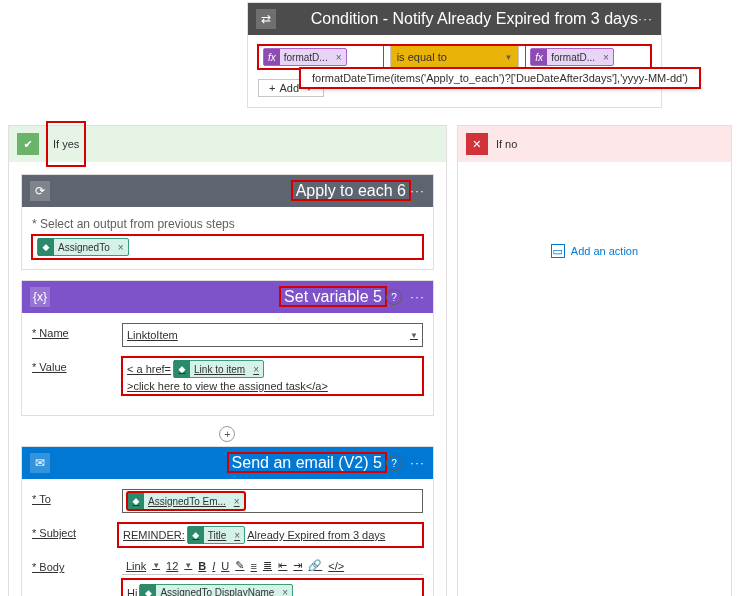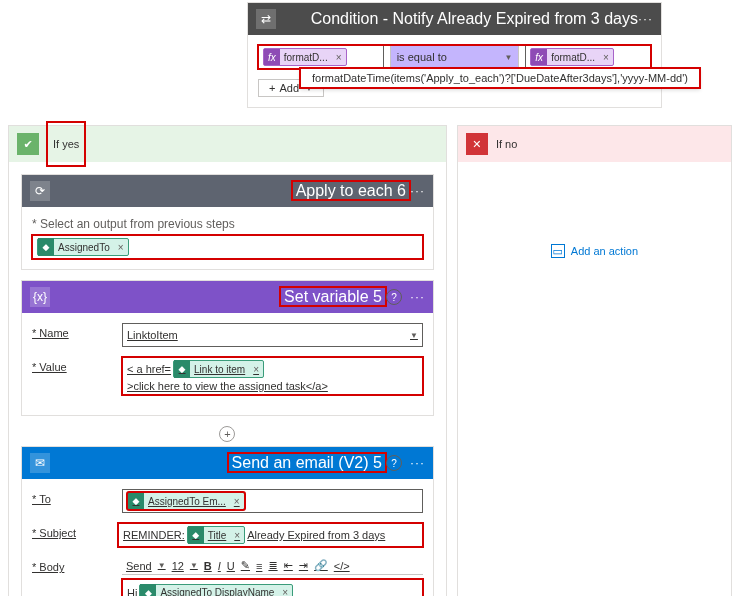--- a/index.html
+++ b/index.html
@@ -10,21 +10,21 @@
 .condition-header { background:#4c4c4c; color:#fff; }
 .foreach-header { background:#5e6470; color:#fff; }
 .var-header { background:#7e52c8; color:#fff; }
 .email-header { background:#0078d4; color:#fff; }
 .header-icon { width:20px; height:20px; background: rgba(255,255,255,0.2); margin-right:8px; display:flex; align-items:center; justify-content:center; font-size:12px; }
 .header-title { flex:1; font-size:16px;text-align:right; }
 .header-dots { letter-spacing:1px; font-size:12px; cursor:pointer; }
 .card-body { padding:10px; }
 .cond-row { display:flex; gap:6px; align-items:center; margin-bottom:6px; }
 .cond-input { border:1px solid #605e5c; height:24px; display:flex; align-items:center; padding:0 4px; flex:1; }
-.cond-mid { background:#c4b5fd; border:1px solid #c8c6c4; height:24px; flex:1; display:flex; align-items:center; padding:0 6px; justify-content:space-between; }
+.cond-mid { background:#eab308; border:1px solid #c8c6c4; height:24px; flex:1; display:flex; align-items:center; padding:0 6px; justify-content:space-between; }
 .chev { font-size:8px; color:#605e5c; }
 .fx-pill { display:inline-flex; align-items:center; background:#e8d4f7; border:1px solid #a864c9; border-radius:2px; height:18px; font-size:10px; }
 .fx-pill .fx { background:#8e4bb5; color:#fff; padding:0 4px; height:100%; display:flex; align-items:center; font-style:italic; }
 .fx-pill .txt { padding:0 4px; }
 .fx-pill .x { padding:0 4px; color:#605e5c; cursor:pointer; }
 .tooltip { position:absolute; left:300px; top:68px; background:#fff; border:1px solid #605e5c; padding:3px 11px; font-size:11px; white-space:nowrap; box-shadow:0 2px 4px rgba(0,0,0,0.15);}
 .add-btn { display:inline-flex; align-items:center; border:1px solid #c8c6c4; padding:2px 10px; margin-top:4px; font-size:11px; }
 .add-btn .chev { margin-left:6px; }
 
 .branch-row { position:absolute; left:8px; top:125px; right:8px; display:flex; gap:10px; }
@@ -180,21 +180,21 @@
                 <span class="txt">Title</span>
                 <span class="x">×</span>
               </span>
               <span>Already Expired from 3 days</span>
             </div>
           </div>
           <div class="field-row">
             <div class="field-label">* Body</div>
             <div style="flex:1;">
               <div class="rt-toolbar">
-                <span class="tb">Send</span>
+                <span class="tb">Link</span>
                 <span class="chev">▼</span>
                 <span class="tb">12</span>
                 <span class="chev">▼</span>
                 <span class="tb" style="font-weight:bold">B</span>
                 <span class="tb" style="font-style:italic">I</span>
                 <span class="tb" style="text-decoration:underline">U</span>
                 <span class="tb">✎</span>
                 <span class="tb">≡</span>
                 <span class="tb">≣</span>
                 <span class="tb">⇤</span>

